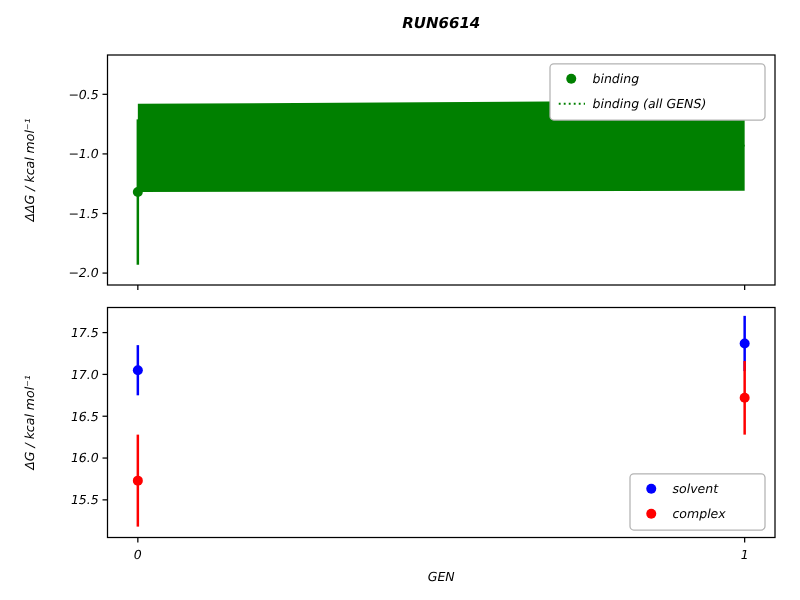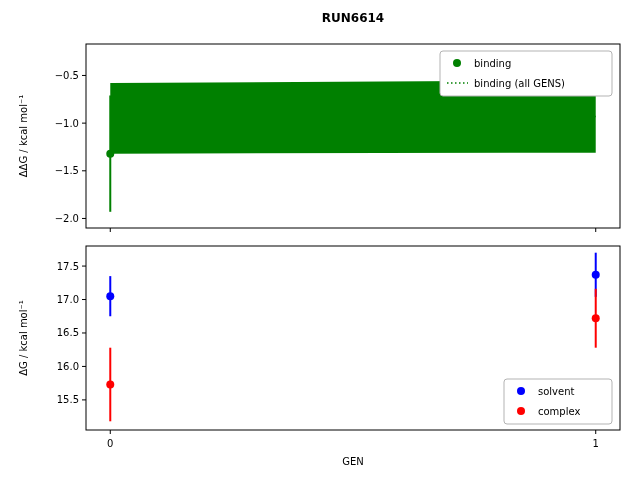--- a/index.html
+++ b/index.html
@@ -1,17 +1,17 @@
 <!DOCTYPE html>
 <html><head>
 <meta charset="utf-8">
 <style>
   html,body{margin:0;padding:0;background:#fff;}
   .figure{width:640px;height:480px;background:#ffffff;position:relative;
-          font-family:"DejaVu Sans","Liberation Sans",sans-serif;}
+          font-family:"DejaVu Sans","Liberation Sans",sans-serif;font-style:italic;}
   svg{display:block;}
   svg text{font-family:"DejaVu Sans","Liberation Sans",sans-serif;fill:#000;}
   .title{font-size:12px;font-weight:bold;text-anchor:middle;}
   .tick-label{font-size:10px;}
   .axis-label{font-size:10px;text-anchor:middle;}
   .legend-label{font-size:10px;}
 </style>
 </head>
 <body>
 

